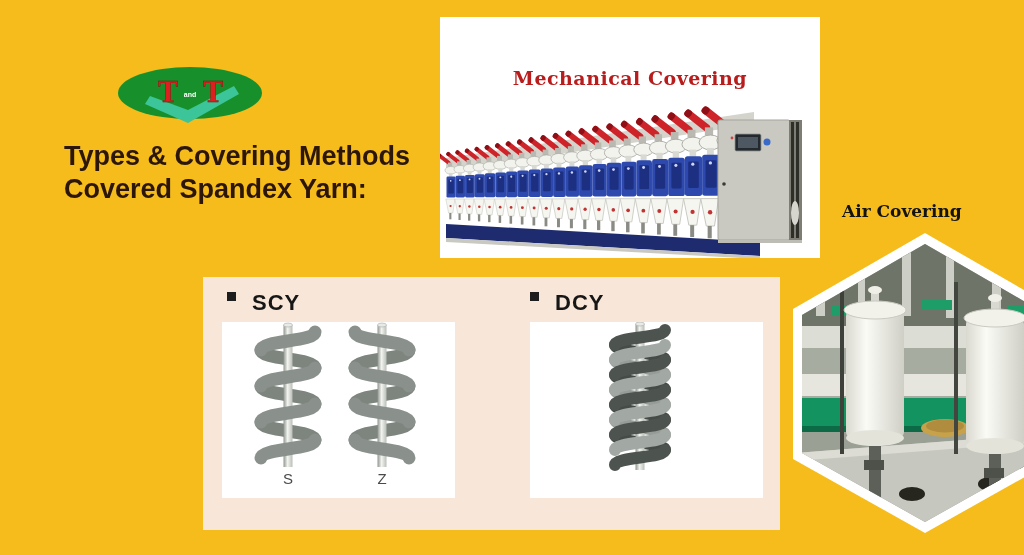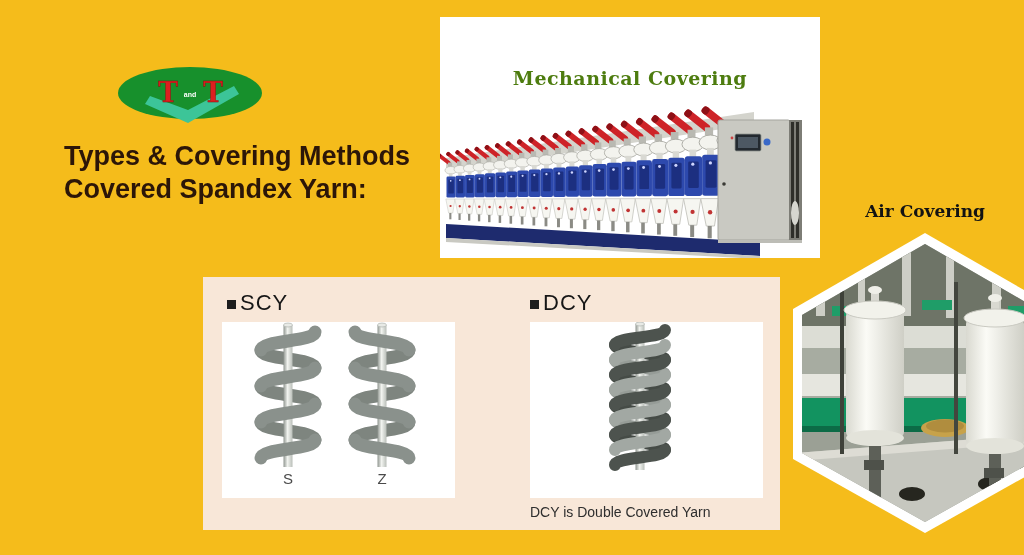--- a/index.html
+++ b/index.html
@@ -13,34 +13,34 @@
 
   
   .title{left:64px;top:140px;width:420px;
          font-weight:800;font-size:27px;line-height:33px;
          color:var(--c-title_text,#2C1608);letter-spacing:0;}
 
   
   .panel-mech{left:440px;top:17px;width:380px;height:241px;background:#fff;}
   .mech-title{left:0;top:34px;width:380px;text-align:center;
               font-family:"DejaVu Serif",serif;font-weight:700;font-size:19px;
-              letter-spacing:.5px;color:#4d7c0f;}
+              letter-spacing:.5px;color:#b91c1c;}
   .machine-svg{left:0;bottom:0;width:380px;height:160px;}
 
   
-  .air-label{left:842px;top:201px;width:166px;text-align:center;
+  .air-label{left:842px;top:201px;width:166px;text-align:left;
              font-family:"DejaVu Serif",serif;font-weight:700;font-size:17px;
              color:#131313;}
   .hex-svg{left:782px;top:222px;width:286px;height:324px;}
 
   
   .panel-types{left:203px;top:277px;width:577px;height:253px;
                background:var(--c-panel_cream,#F8E7D8);}
-  .type-header{top:13px;display:flex;align-items:center;gap:4px;
-               font-weight:400;font-size:22px;letter-spacing:1px;color:#161616;}
+  .type-header{top:13px;display:flex;gap:16px;
+               font-weight:700;font-size:22px;letter-spacing:1px;color:#161616;}
   .type-header.scy{left:24px}
   .type-header.dcy{left:327px}
   .bullet{display:inline-block;width:9px;height:9px;background:#1d1d1d;margin-top:2px;}
   .type-box{top:45px;width:233px;height:176px;background:#fff;}
   .type-box.scy{left:19px}
   .type-box.dcy{left:327px}
   .type-box svg{position:absolute;left:0;top:0;width:233px;height:160px;}
   .twist-label{position:absolute;top:148px;width:20px;text-align:center;
                font-size:15px;color:#4a4a4a;}
   .twist-label.s{left:56px}
@@ -510,16 +510,15 @@
           <path d="M 135 38 C 135 46.25 85 44.75 85 53" fill="none" stroke="#4D534E" stroke-width="12" stroke-linecap="round"></path>
           <path d="M 135 68 C 135 76.25 85 74.75 85 83" fill="none" stroke="#4D534E" stroke-width="12" stroke-linecap="round"></path>
           <path d="M 135 98 C 135 106.25 85 104.75 85 113" fill="none" stroke="#4D534E" stroke-width="12" stroke-linecap="round"></path>
           <path d="M 135 128 C 135 136.25 85 134.75 85 143" fill="none" stroke="#4D534E" stroke-width="12" stroke-linecap="round"></path>
           <path d="M 135 23 C 135 31.25 85 29.75 85 38" fill="none" stroke="#a2a8a3" stroke-width="12" stroke-linecap="round"></path>
           <path d="M 135 53 C 135 61.25 85 59.75 85 68" fill="none" stroke="#a2a8a3" stroke-width="12" stroke-linecap="round"></path>
           <path d="M 135 83 C 135 91.25 85 89.75 85 98" fill="none" stroke="#a2a8a3" stroke-width="12" stroke-linecap="round"></path>
           <path d="M 135 113 C 135 121.25 85 119.75 85 128" fill="none" stroke="#a2a8a3" stroke-width="12" stroke-linecap="round"></path>
         </svg>
     </div>
-    <div class="abs type-caption dcy">DCY is Double Covered Yarn</div>
   </section>
 
 </div>
 
 </body></html>

